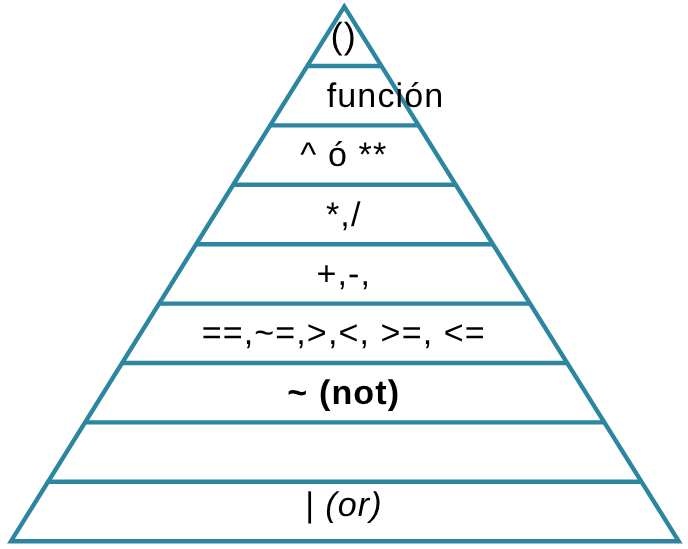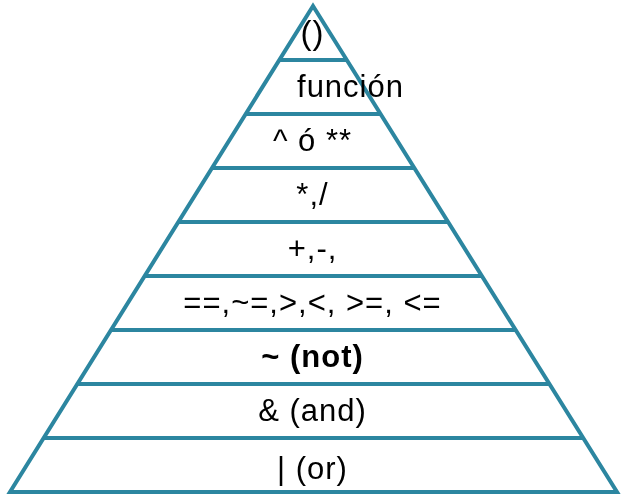--- a/index.html
+++ b/index.html
@@ -37,21 +37,21 @@
     user-select: none;
   }
   .lv1 { top: 6px; font-size: 33px; }
   .lv2 { top: 60px; padding-left: 38px; }
   .lv3 { top: 114px; }
   .lv4 { top: 168px; }
   .lv5 { top: 222px; }
   .lv6 { top: 276px; }
   .lv7 { top: 330px; font-weight: bold; }
   .lv8 { top: 384px; }
-  .lv9 { top: 442px; }
+  .lv9 { top: 432px; font-style: italic; }
 </style>
 </head>
 <body>
 
 <div class="canvas">
 
   <svg class="pyramid-svg" viewBox="0 0 625 499" xmlns="http://www.w3.org/2000/svg">
 
     <line x1="279.3" y1="60" x2="346.8" y2="60" stroke-width="4" stroke="#2C86A0"></line>
     <line x1="245.7" y1="114" x2="380.6" y2="114" stroke-width="4" stroke="#2C86A0"></line>
@@ -65,16 +65,15 @@
     <polygon points="313,6 10,492 617,492" fill="none" stroke-width="4" stroke-linejoin="miter" stroke="#2C86A0"></polygon>
   </svg>
 
   <div class="level-label lv1">()</div>
   <div class="level-label lv2">función</div>
   <div class="level-label lv3">^ ó **</div>
   <div class="level-label lv4">*,/</div>
   <div class="level-label lv5">+,-,</div>
   <div class="level-label lv6">==,~=,&gt;,&lt;, &gt;=, &lt;=</div>
   <div class="level-label lv7">~ (not)</div>
-  <div class="level-label lv8">&amp; (and)</div>
   <div class="level-label lv9">| (or)</div>
 
 </div>
 
 </body></html>

